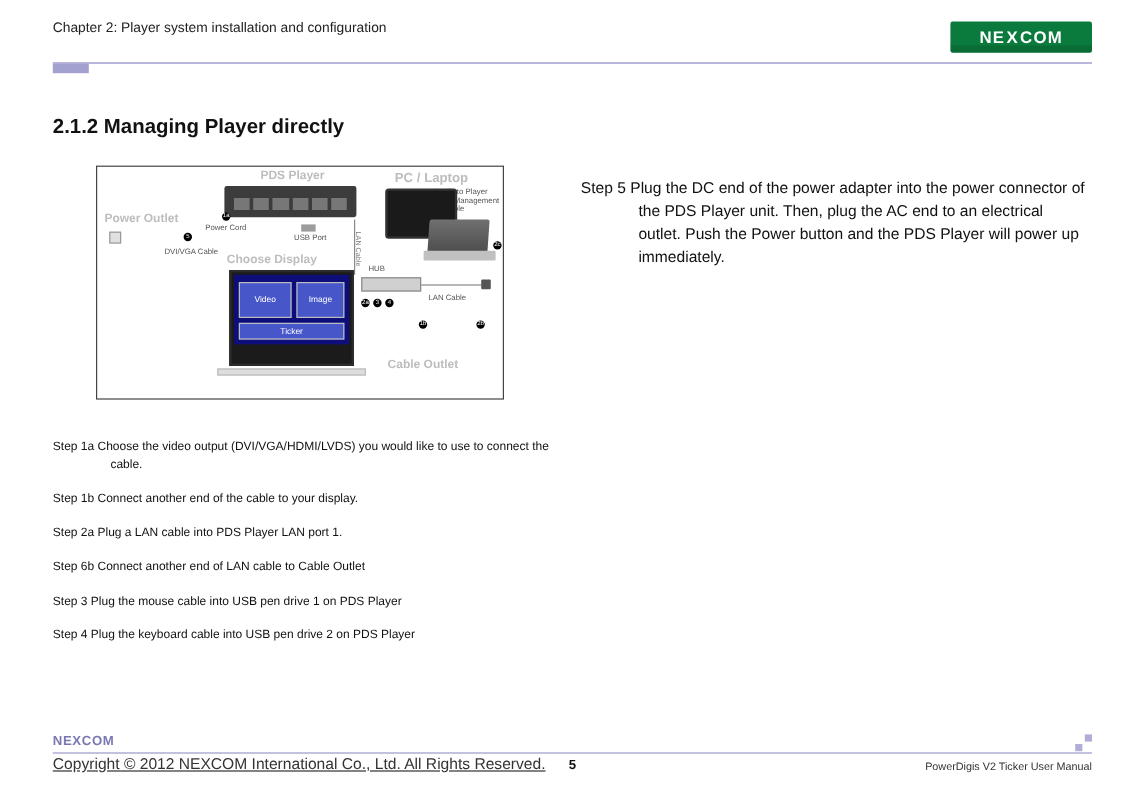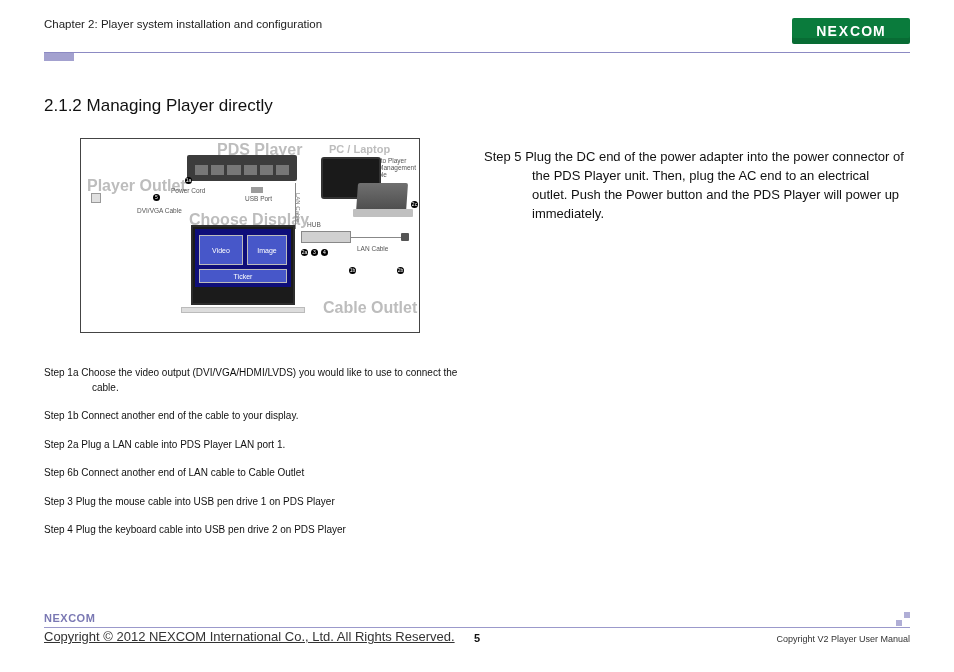--- a/index.html
+++ b/index.html
@@ -9,25 +9,25 @@
   
   .hdr { display: flex; justify-content: space-between; align-items: flex-start; height: 40px; }
   .chapter { font-size: 11.5px; color: #222; }
   .logo { width: 118px; height: 26px; background: #0a7b3c; display: flex; align-items: center; justify-content: center; border-radius: 2px; box-shadow: inset 0 -6px 0 rgba(0,0,0,0.12); }
   .logo-text { color: #fff; font-family: Arial, Helvetica, sans-serif; font-weight: 800; font-size: 14px; letter-spacing: 1px; }
   .logo-x { display: inline-block; padding: 0 1px; }
   .hr-top { position: absolute; left: 44px; right: 44px; top: 52px; height: 1px; background: #8c8ac3; }
   .top-tab { position: absolute; left: 44px; top: 53px; width: 30px; height: 8px; background: #a3a1cf; }
 
   
-  h2.section { position: absolute; left: 44px; top: 96px; font-size: 17px; font-weight: 400; color: #111; }
+  h2.section { position: absolute; left: 44px; top: 96px; font-size: 17px; font-weight: 700; color: #111; }
 
   
   .diagram { position: absolute; left: 80px; top: 138px; width: 340px; height: 195px; border: 1px solid #444; background: #fff; overflow: hidden; }
-  .d-label { position: absolute; color: #bdbdbd; font-weight: 700; font-size: 16px; }
+  .d-label { position: absolute; color: #bdbdbd; font-weight: 700; font-size: 10px; }
   .d-small { position: absolute; color: #555; font-size: 6.5px; line-height: 1.1; }
   .d-player { position: absolute; left: 106px; top: 16px; width: 110px; height: 26px; background: #3c3c3c; border-radius: 2px; }
   .d-player-ports { position: absolute; left: 114px; top: 26px; width: 94px; height: 10px; display: flex; gap: 3px; }
   .d-player-ports span { flex: 1; background: #777; }
   .d-usb { position: absolute; left: 170px; top: 48px; width: 12px; height: 6px; background: #9c9c9c; }
   .d-lan { position: absolute; left: 214px; top: 44px; width: 1px; height: 46px; background: #888; }
   .d-lan-lbl { left: 220px; top: 54px; transform: rotate(90deg); transform-origin: left top; font-size: 6px; color: #7b7b7b; position: absolute; }
   .d-hub { position: absolute; left: 220px; top: 92px; width: 50px; height: 12px; background: #d0d0d0; border: 1px solid #888; }
   .d-lancable { position: absolute; left: 270px; top: 98px; width: 50px; height: 1px; background: #888; }
   .d-outlet { position: absolute; left: 320px; top: 94px; width: 8px; height: 8px; background: #555; border-radius: 1px; }
@@ -74,21 +74,21 @@
     </div>
   </div>
   <div class="hr-top"></div>
   <div class="top-tab"></div>
 
   <h2 class="section">2.1.2 Managing Player directly</h2>
 
   <div class="diagram">
     <div class="d-label" style="left:136px; top:2px;">PDS Player</div>
     <div class="d-label" style="left:248px; top:4px; font-size:11px;">PC / Laptop</div>
-    <div class="d-label" style="left:6px; top:38px;">Player Outlet</div>
+    <div class="d-label" style="left:6px; top:38px;">Power Outlet</div>
     <div class="d-label" style="left:108px; top:72px;">Choose Display</div>
     <div class="d-label" style="left:242px; top:160px;">Cable Outlet</div>
 
     <div class="d-small" style="left:282px; top:18px; width:54px;">Login to Player Web Management Console</div>
     <div class="d-small" style="left:90px; top:48px;">Power Cord</div>
     <div class="d-small" style="left:56px; top:68px;">DVI/VGA Cable</div>
     <div class="d-small" style="left:164px; top:56px;">USB Port</div>
     <div class="d-lan-lbl">LAN Cable</div>
     <div class="d-small" style="left:226px; top:82px;">HUB</div>
     <div class="d-small" style="left:276px; top:106px;">LAN Cable</div>
@@ -145,14 +145,14 @@
   <div class="hr-bot"></div>
   <div class="ft-decor">
       <div class="a"></div>
       <div class="b"></div>
     </div>
   <div class="ft-logo">
     <span>NE</span><span class="x">X</span><span>COM</span>
   </div>
   <div class="ft-cr">Copyright © 2012 NEXCOM International Co., Ltd. All Rights Reserved.</div>
   <div class="ft-page">5</div>
-  <div class="ft-man">Copyright V2 Player User Manual</div>
+  <div class="ft-man">PowerDigis V2 Ticker User Manual</div>
 </div>
 
 </body></html>

